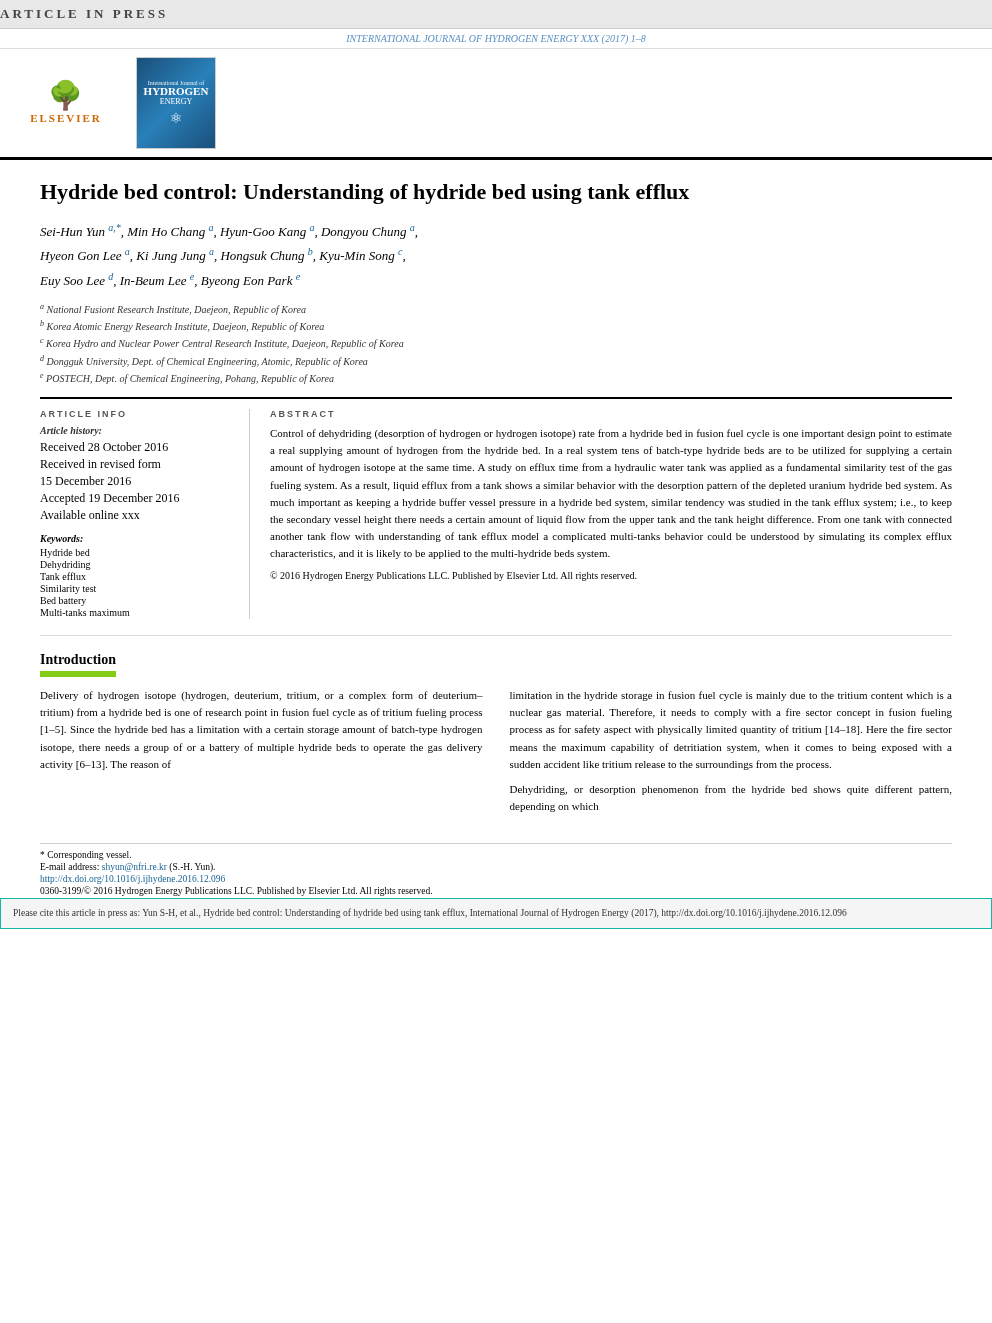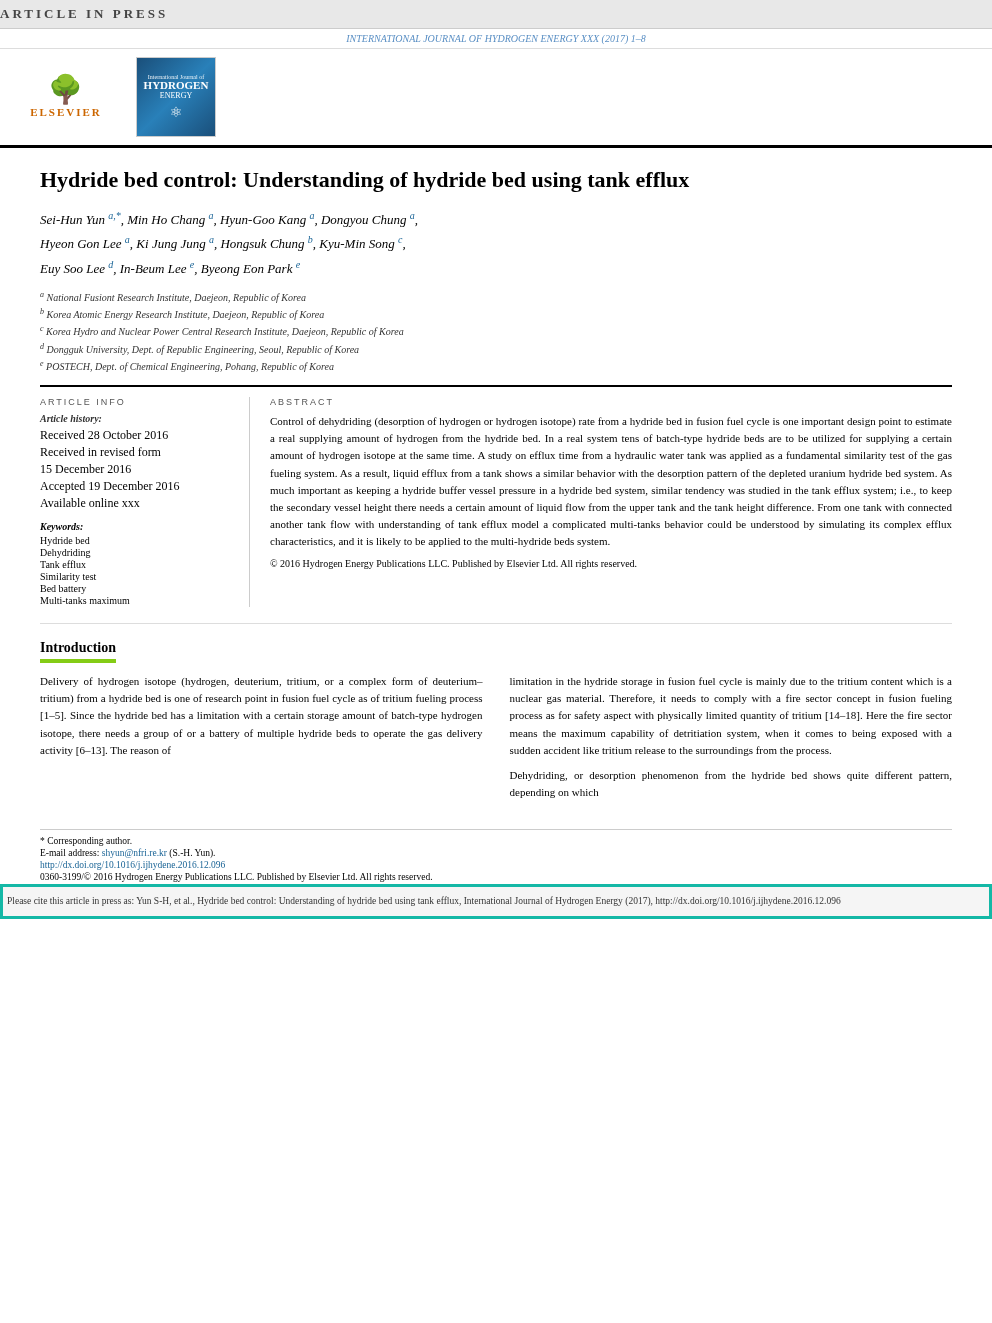--- a/index.html
+++ b/index.html
@@ -90,21 +90,21 @@
     }
     .journal-cover {
       width: 90px;
       flex-shrink: 0;
       display: flex;
       flex-direction: column;
       align-items: flex-end;
     }
     .journal-cover-box {
       width: 80px;
-      height: 80px;
+      height: 92px;
       background: linear-gradient(135deg, #1a4f7a 0%, #2980b9 50%, #1a4f7a 100%);
       border: 1px solid #ccc;
       display: flex;
       flex-direction: column;
       align-items: center;
       justify-content: center;
       color: #fff;
       font-size: 7px;
       text-align: center;
       position: relative;
@@ -174,21 +174,21 @@
       border-right: 1px solid #ccc;
       padding-right: 14px;
     }
     .right-col {
       flex: 1;
     }
 
     .section-label {
       font-size: 9px;
       letter-spacing: 2px;
-      font-weight: normal;
+      font-weight: bold;
       color: #555;
       margin-bottom: 6px;
       font-family: Arial, sans-serif;
       text-transform: uppercase;
     }
 
     .article-info-label {
       font-size: 10px;
       font-weight: bold;
       color: #333;
@@ -235,21 +235,21 @@
     }
 
     
     .intro-section {
       margin-top: 16px;
     }
 
     .section-title {
       font-size: 14px;
       font-weight: bold;
-      border-bottom: 4px solid #84cc16;
+      border-bottom: 6px solid #84cc16;
       padding-bottom: 3px;
       margin-bottom: 10px;
       display: inline-block;
     }
 
     
     .intro-two-col {
       display: flex;
       gap: 27px;
     }
@@ -275,22 +275,22 @@
     .footnote-text {
       font-size: 9.5px;
       margin-bottom: 2px;
       color: #000;
     }
     .footnote-text a { color: #1a6496; text-decoration: none; }
 
     
     .citation-box {
       background: #f5f5f5;
-      border: 3px solid #14b8a6;
-      padding: 8px 4px;
+      border: 1px solid #14b8a6;
+      padding: 8px 12px;
       margin: 0 0 0 0;
       font-size: 9.5px;
       line-height: 1.4;
       color: #333;
     }
 
     a { color: #1a6496; }
   </style>
 </head>
 <body>
@@ -326,21 +326,21 @@
   <div class="authors">
     <em>Sei-Hun Yun</em> <sup>a,*</sup>, <em>Min Ho Chang</em> <sup>a</sup>, <em>Hyun-Goo Kang</em> <sup>a</sup>, <em>Dongyou Chung</em> <sup>a</sup>,<br>
     <em>Hyeon Gon Lee</em> <sup>a</sup>, <em>Ki Jung Jung</em> <sup>a</sup>, <em>Hongsuk Chung</em> <sup>b</sup>, <em>Kyu-Min Song</em> <sup>c</sup>,<br>
     <em>Euy Soo Lee</em> <sup>d</sup>, <em>In-Beum Lee</em> <sup>e</sup>, <em>Byeong Eon Park</em> <sup>e</sup>
   </div>
 
   <div class="affiliations">
     <sup>a</sup> <em>National Fusiont Research Institute, Daejeon, Republic of Korea</em><br>
     <sup>b</sup> <em>Korea Atomic Energy Research Institute, Daejeon, Republic of Korea</em><br>
     <sup>c</sup> <em>Korea Hydro and Nuclear Power Central Research Institute, Daejeon, Republic of Korea</em><br>
-    <sup>d</sup> <em>Dongguk University, Dept. of Republic Engineering, Seoul, Republic of Korea</em><br>
+    <sup>d</sup> <em>Dongguk University, Dept. of Chemical Engineering, Atomic, Republic of Korea</em><br>
     <sup>e</sup> <em>POSTECH, Dept. of Chemical Engineering, Pohang, Republic of Korea</em>
   </div>
 
   <div class="two-col">
 
     <div class="left-col">
       <div class="section-label">ARTICLE INFO</div>
 
       <div class="article-info-label">Article history:</div>
       <div class="article-info-text">Received 28 October 2016</div>
@@ -382,21 +382,21 @@
           limitation in the hydride storage in fusion fuel cycle is mainly due to the tritium content which is a nuclear gas material. Therefore, it needs to comply with a fire sector concept in fusion fueling process as for safety aspect with physically limited quantity of tritium [14–18]. Here the fire sector means the maximum capability of detritiation system, when it comes to being exposed with a sudden accident like tritium release to the surroundings from the process.
         </div>
         <div class="intro-para">
           Dehydriding, or desorption phenomenon from the hydride bed shows quite different pattern, depending on which
         </div>
       </div>
     </div>
   </div>
 
   <div class="footnote-section">
-    <div class="footnote-text">* Corresponding author.</div>
+    <div class="footnote-text">* Corresponding vessel.</div>
     <div class="footnote-text">
       E-mail address: <a href="#">shyun@nfri.re.kr</a>
       <span>(S.-H. Yun).</span>
     </div>
     <div class="footnote-text">
       <a href="#">http://dx.doi.org/10.1016/j.ijhydene.2016.12.096</a>
     </div>
     <div class="footnote-text">0360-3199/© 2016 Hydrogen Energy Publications LLC. Published by Elsevier Ltd. All rights reserved.</div>
   </div>
 

